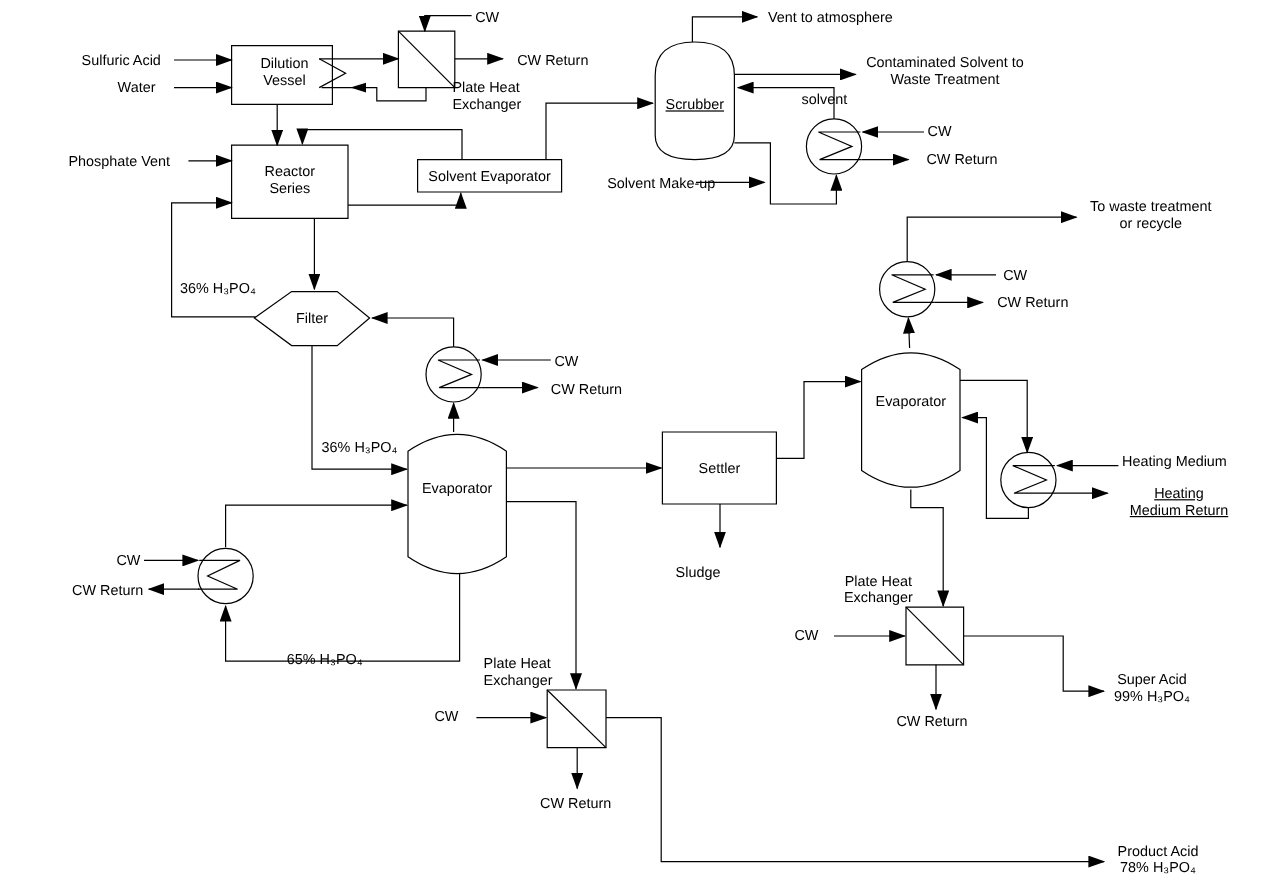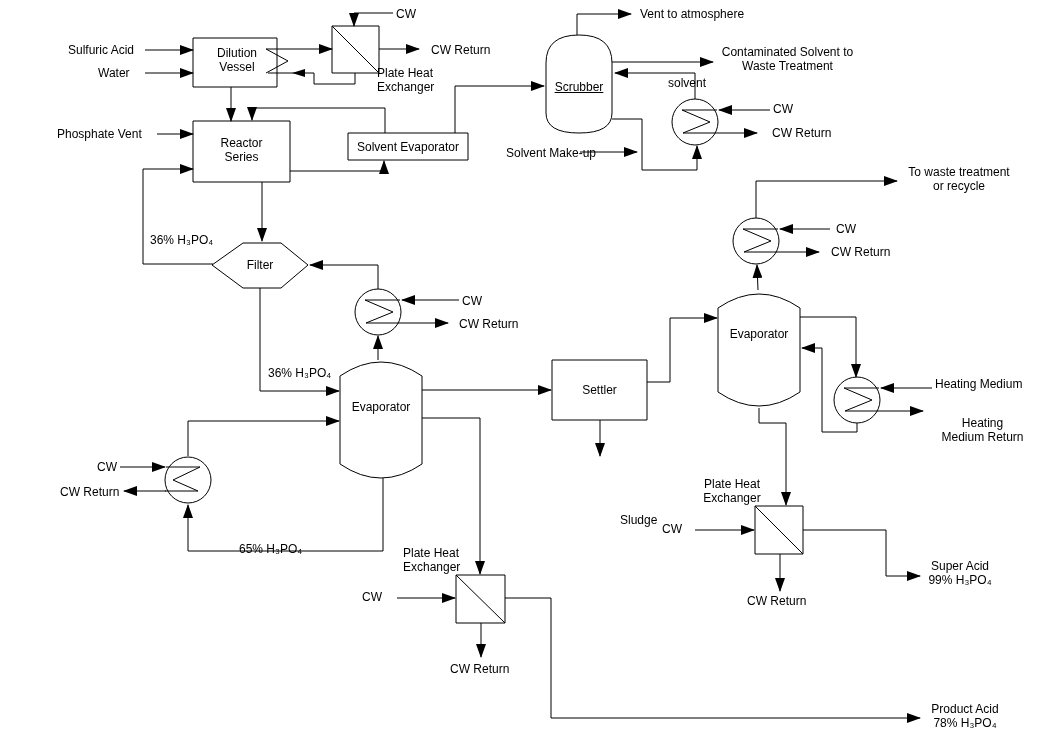--- a/index.html
+++ b/index.html
@@ -159,28 +159,28 @@
 
   <div class="lbl" style="left:150px;top:233px;">36% H₃PO₄</div>
   <div class="lbl" style="left:268px;top:366px;">36% H₃PO₄</div>
   <div class="lbl" style="left:462px;top:294px;">CW</div>
   <div class="lbl" style="left:459px;top:317px;">CW Return</div>
 
   <div class="lbl" style="left:97px;top:460px;">CW</div>
   <div class="lbl" style="left:60px;top:485px;">CW Return</div>
   <div class="lbl" style="left:239px;top:542px;">65% H₃PO₄</div>
 
-  <div class="lbl" style="left:620px;top:470px;margin-top:43px;">Sludge</div>
+  <div class="lbl" style="left:563px;top:470px;">Sludge</div>
   <div class="lbl ctr" style="left:899px;top:165px;width:120px;">To waste treatment
 or recycle</div>
   <div class="lbl" style="left:836px;top:222px;">CW</div>
   <div class="lbl" style="left:831px;top:245px;">CW Return</div>
 
   <div class="lbl" style="left:935px;top:377px;">Heating Medium</div>
-  <div class="lbl ctr" style="left:930px;top:416px;width:105px;">Heating
+  <div class="lbl ctr" style="left:930px;top:404px;width:105px;text-decoration:underline;">Heating
 Medium Return</div>
 
   <div class="lbl" style="left:662px;top:522px;">CW</div>
   <div class="lbl" style="left:747px;top:594px;">CW Return</div>
   <div class="lbl ctr" style="left:918px;top:559px;width:84px;">Super Acid
 99% H₃PO₄</div>
 
   <div class="lbl" style="left:362px;top:590px;">CW</div>
   <div class="lbl" style="left:450px;top:662px;">CW Return</div>
   <div class="lbl ctr" style="left:920px;top:702px;width:90px;">Product Acid

